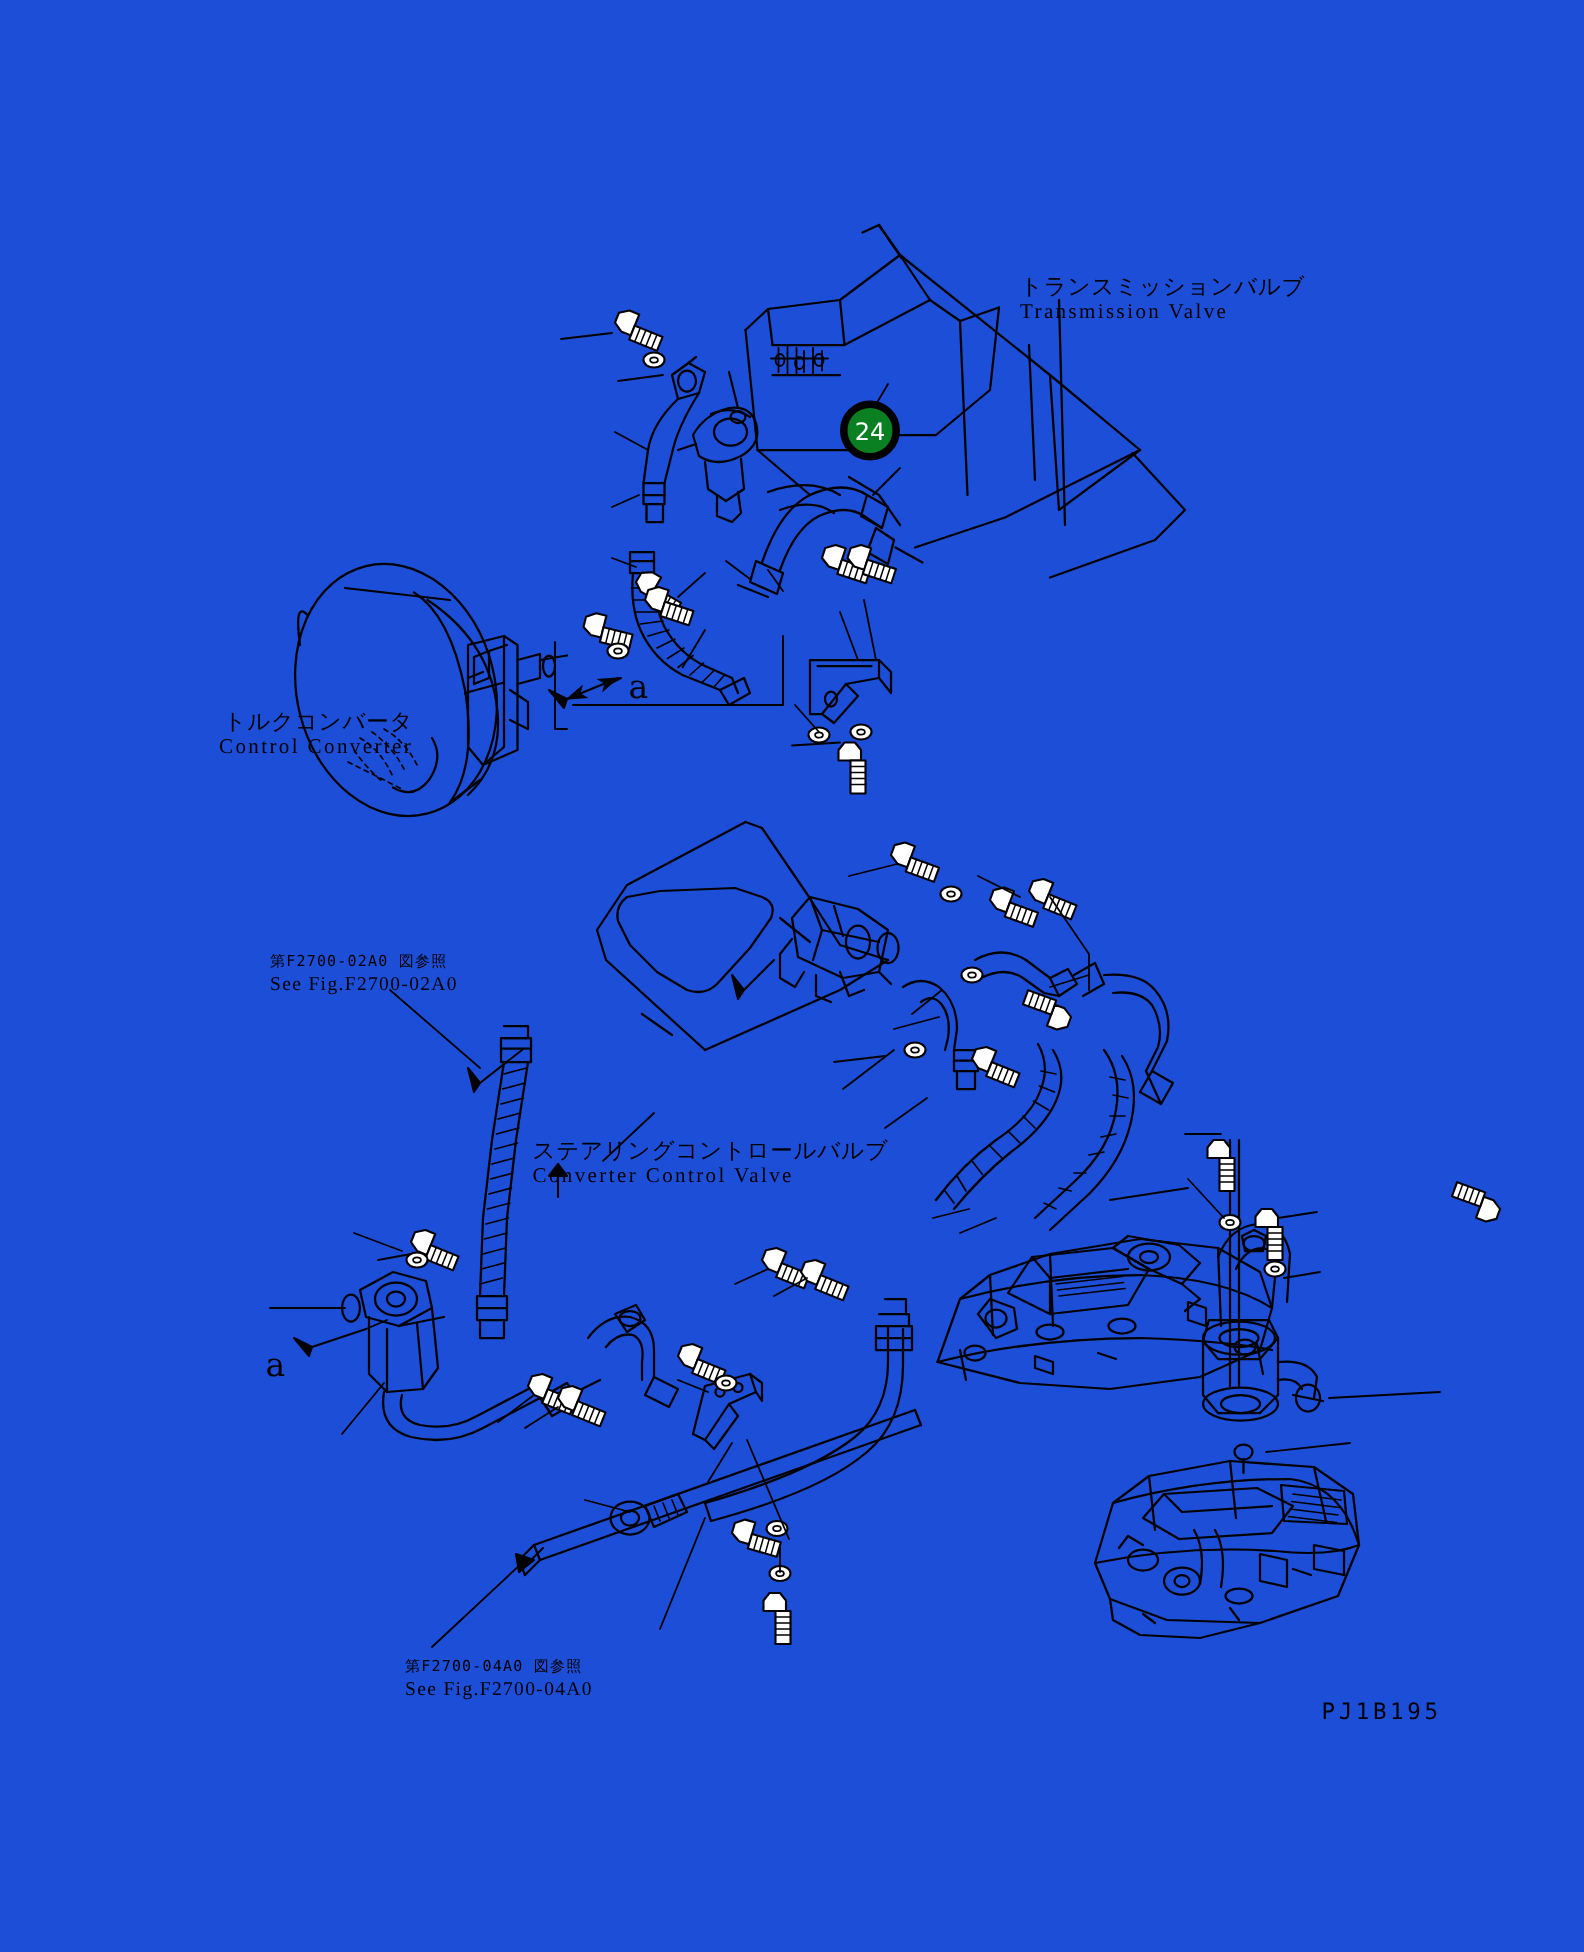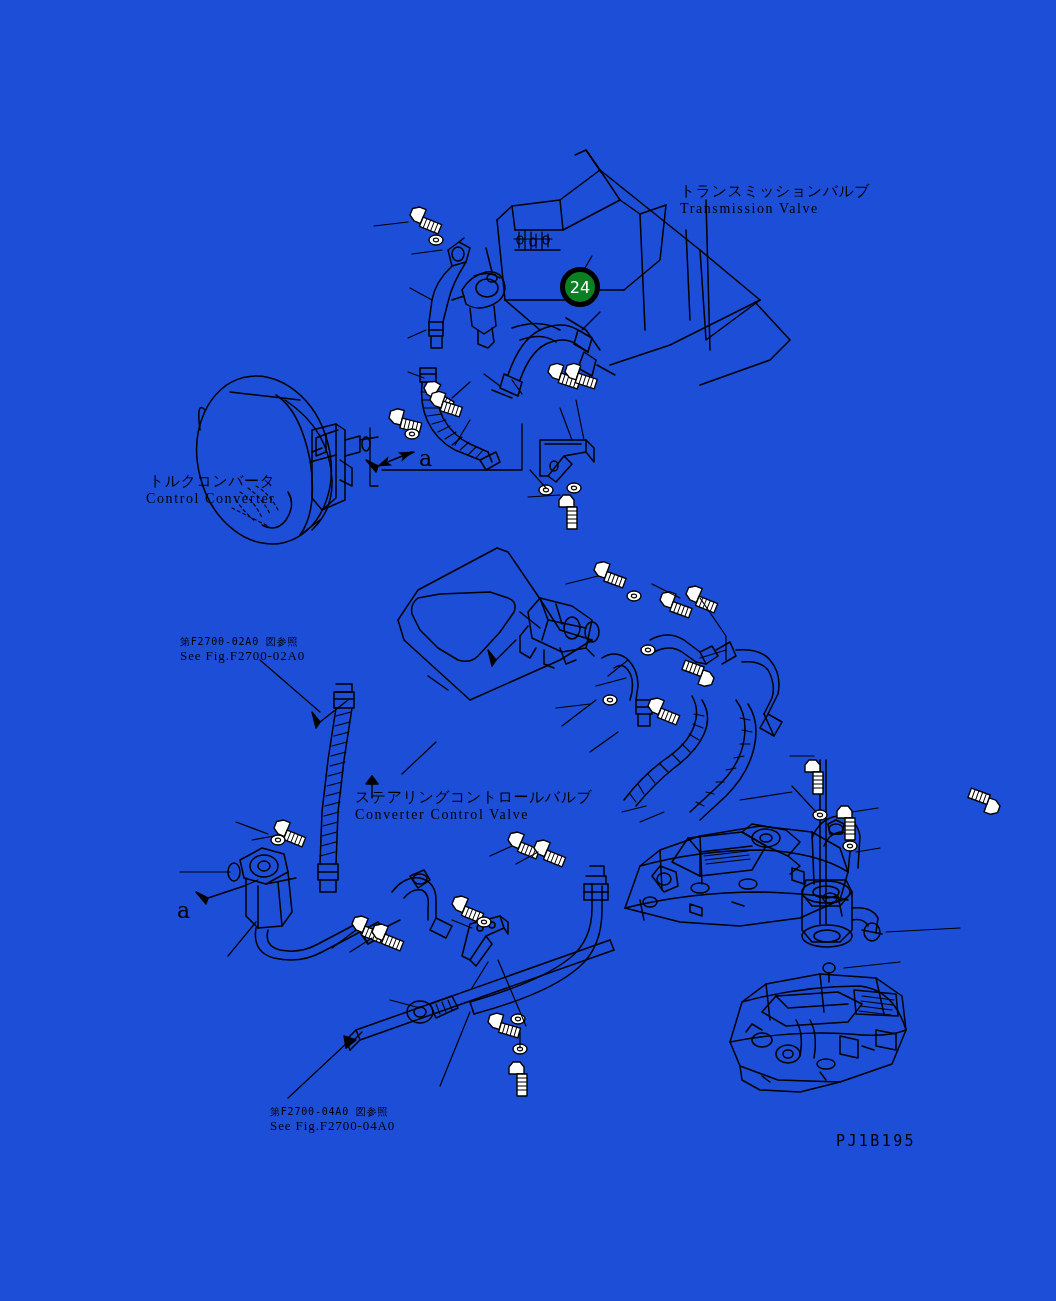--- a/index.html
+++ b/index.html
@@ -49,20 +49,21 @@
     font-family: "DejaVu Serif", serif;
     font-size: 22px;
     color: #000;
   }
   .dwg-code {
     position: absolute;
     font-family: "DejaVu Sans Mono", monospace;
     font-size: 15px;
     letter-spacing: 2.4px;
     color: #000;
+    margin-left: 45px;
   }
   .callout {
     position: absolute;
     width: 40px; height: 40px;
     border-radius: 50%;
     box-sizing: border-box;
     display: flex;
     align-items: center;
     justify-content: center;
     font-family: "DejaVu Sans", sans-serif;
@@ -584,21 +585,21 @@
   <div class="lbl" style="left:680px; top:183px;">
     <span class="jp">トランスミッションバルブ</span>
     <span class="en">Transmission Valve</span>
   </div>
 
   <div class="lbl" style="left:146px; top:473px;text-align:right;">
     <span class="jp">トルクコンバータ</span>
     <span class="en">Control Converter</span>
   </div>
 
-  <div class="lbl" style="left:355px; top:759px;margin-top:30px;">
+  <div class="lbl" style="left:355px; top:759px;">
     <span class="jp">ステアリングコントロールバルブ</span>
     <span class="en">Converter Control Valve</span>
   </div>
 
   <div class="lbl ref" style="left:180px; top:636px;">
     <span class="jp">第F2700-02A0 図参照</span>
     <span class="en">See Fig.F2700-02A0</span>
   </div>
 
   <div class="lbl ref" style="left:270px; top:1106px;">

